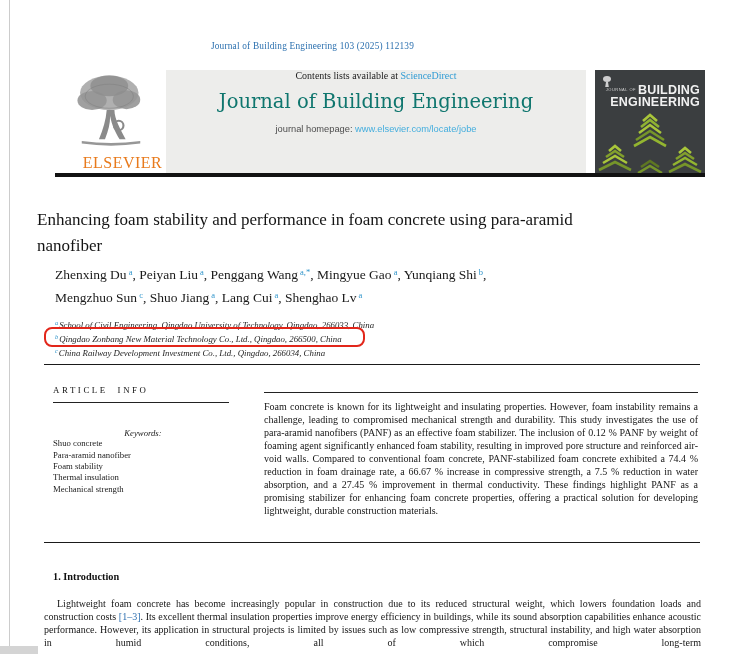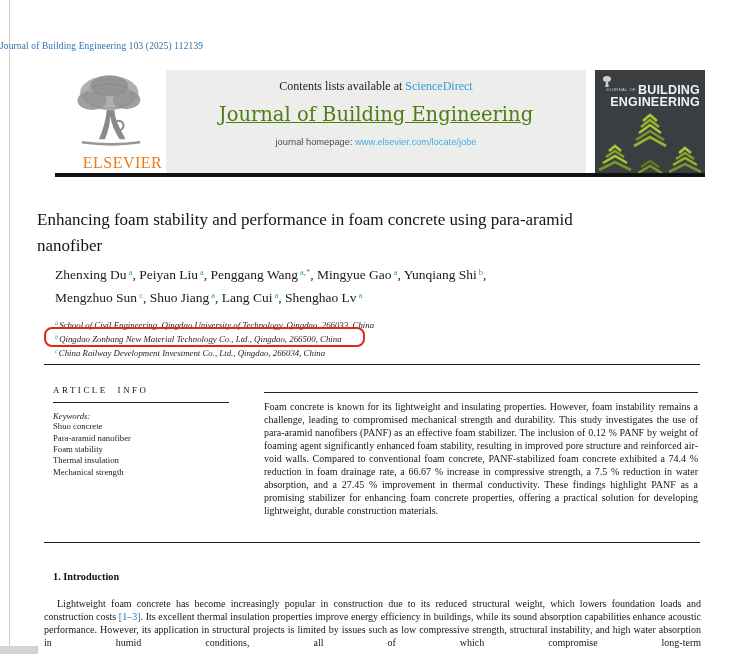--- a/index.html
+++ b/index.html
@@ -5,38 +5,38 @@
   * { margin:0; padding:0; box-sizing:border-box; }
   html,body { background:#ffffff; }
   .screen {
     position:relative; width:729px; height:654px; overflow:hidden;
     background:#ffffff; font-family:"Liberation Serif", serif; color:#1c1c1c;
   }
   .left-edge { position:absolute; left:9px; top:0; width:1px; height:654px; background:#cccccc; }
   .corner-shade { position:absolute; left:0; top:646px; width:38px; height:8px; background:#d4d4d4; }
 
   .citation {
-    position:absolute; top:41px; left:0; width:625px; text-align:left;
+    position:absolute; top:41px; left:0; width:625px; text-align:center;
     font-size:9.3px; letter-spacing:0.2px; color:#2a6fae; text-decoration:none; display:block;
   }
 
   .header { position:absolute; left:55px; top:70px; width:650px; height:103px; }
   .logo-block { position:absolute; left:0; top:0; width:111px; height:103px; background:#fff; text-align:center; }
   .logo-block svg { display:block; margin:0 auto; }
   .elsevier-word {
     position:absolute; bottom:1px; left:12px; width:100%; text-align:center;
     font-family:"Liberation Serif", serif; font-size:16px; color:#e87a1c; letter-spacing:0.5px;
   }
   .gray-box {
     position:absolute; left:111px; top:0; width:420px; height:103px;
     background:#ededeb; text-align:center;
   }
-  .contents-line { padding-top:9px; font-size:12px; color:#1d1d1d; }
+  .contents-line { font-size:10px; color:#1d1d1d; }
   .link-blue { color:#2f9bd4; text-decoration:none; cursor:pointer; }
-  .journal-title { margin-top:9px; font-size:19.5px; font-family:"DejaVu Serif", serif; color:#4d7c0f;text-decoration:underline; }
+  .journal-title { margin-top:9px; font-size:19.5px; font-family:"DejaVu Serif", serif; color:#0f766e; }
   .homepage-line { margin-top:11px; font-family:"Liberation Sans", sans-serif; font-size:9.3px; color:#4d4d4d; }
   .homepage-line a { color:#45aede; text-decoration:none; cursor:pointer; }
 
   .cover { position:absolute; left:540px; top:0; width:110px; height:103px; background:#3b3e40; overflow:hidden; cursor:pointer; }
   .cover-mark { position:absolute; left:7px; top:5px; opacity:0.85; }
   .cover-text {
     position:absolute; top:14px; right:5px; text-align:right; color:#f2f2f2;
     font-family:"Liberation Sans", sans-serif; font-weight:bold; font-size:12.5px;
     line-height:12px; letter-spacing:0.2px;
   }
@@ -60,21 +60,21 @@
 
   .rule { position:absolute; left:44px; width:656px; height:1.3px; background:#1a1a1a; }
   .rule-top { top:364px; }
   .rule-bottom { top:542px; }
 
   .col-left { position:absolute; left:53px; top:385px; width:180px; }
   .col-right { position:absolute; left:264px; top:385px; width:434px; }
   .col-head { font-size:8.8px; letter-spacing:2.6px; word-spacing:5px; color:#111; }
   .col-rule { margin-top:7px; width:176px; height:1.1px; background:#222; }
   .col-rule.wide { width:434px; }
-  .kw-label { font-style:italic; font-size:8.7px; margin-top:8px; }
+  .kw-label { font-style:italic; font-size:8.7px; margin-top:25px;text-align:center; }
   .kw { font-size:8.7px; line-height:11.4px; }
   .abstract { margin-top:7px; font-size:10px; line-height:13px; text-align:justify; color:#161616; }
 
   .section-heading { position:absolute; left:53px; top:571px; font-size:10.3px; font-weight:bold; color:#111; }
 
   .intro {
     position:absolute; left:44px; top:597px; width:657px;
     font-size:10px; line-height:13px; text-align:justify; text-align-last:justify;
     text-indent:13px; color:#161616;
   }

